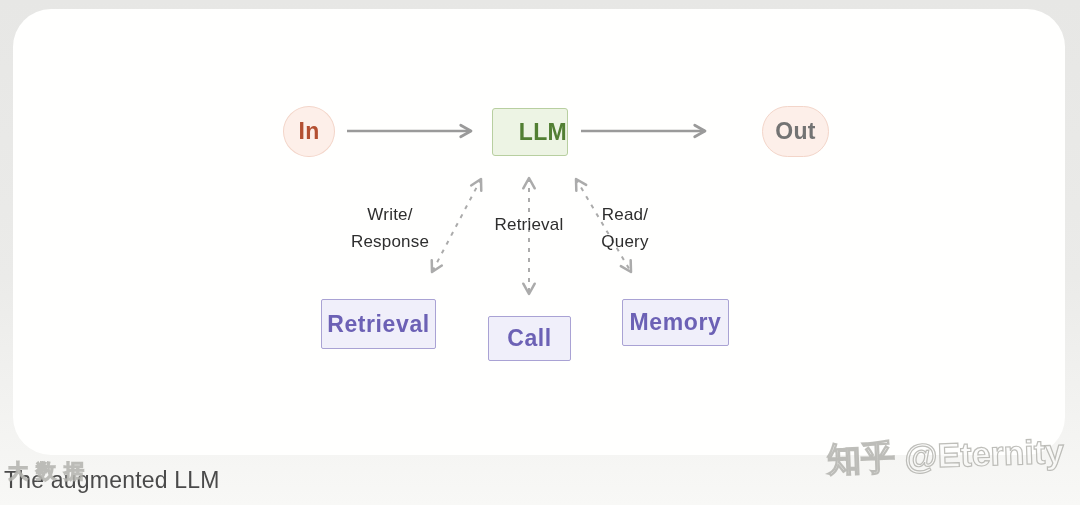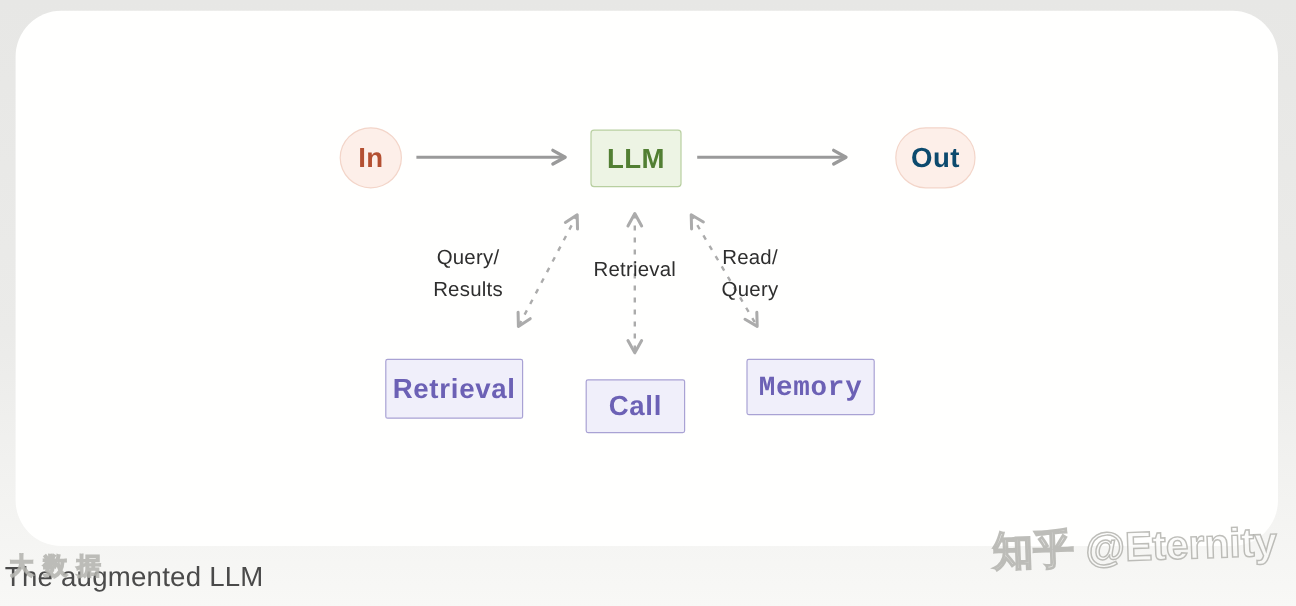--- a/index.html
+++ b/index.html
@@ -32,44 +32,45 @@
     box-sizing: border-box;
   }
   .node-in {
     left: 283px; top: 106px; width: 52px; height: 51px;
     background: #fdefe9;
     border: 1.5px solid #f3d5c9;
     border-radius: 50%;
     color: #b45032;
   }
   .node-out {
-    left: 746px; top: 106px; width: 67px; height: 51px;
+    left: 762px; top: 106px; width: 67px; height: 51px;
     background: #fdefe9;
     border: 1.5px solid #f3d5c9;
     border-radius: 26px;
-    color: #0c4a6e;
+    color: #737373;
     justify-content: center;
   }
   .node-llm {
     left: 492px; top: 108px; width: 76px; height: 48px;
     background: #edf4e4;
     border: 1.5px solid #b8cfa0;
     border-radius: 3px;
     color: #527f33;
+    justify-content: flex-end;
   }
   .node-module {
     background: #f0effa;
     border: 1.5px solid #a9a2d4;
     border-radius: 2px;
     color: #6c61b5;
     letter-spacing: 0.6px;
   }
   .node-retrieval { left: 321px; top: 299px; width: 115px; height: 50px; }
   .node-tools     { left: 488px; top: 316px; width: 83px;  height: 45px; }
-  .node-memory    { left: 622px; top: 299px; width: 107px; height: 47px; font-family: Liberation Mono, monospace; }
+  .node-memory    { left: 622px; top: 299px; width: 107px; height: 47px; }
 
   .edge-label {
     position: absolute;
     text-align: center;
     font-size: 17px;
     line-height: 27px;
     color: #2e2e2e;
     letter-spacing: 0.2px;
   }
   .lbl-query { left: 333px; top: 201px; width: 114px; }
@@ -138,22 +139,22 @@
 
   <div class="node node-llm">
     <span>LLM</span>
   </div>
 
   <div class="node node-out">
     <span>Out</span>
   </div>
 
   <div class="edge-label lbl-query">
-    <div>Query/</div>
-    <div>Results</div>
+    <div>Write/</div>
+    <div>Response</div>
   </div>
 
   <div class="edge-label lbl-call">
     <div>Retrieval</div>
   </div>
 
   <div class="edge-label lbl-read">
     <div>Read/</div>
     <div>Query</div>
   </div>

